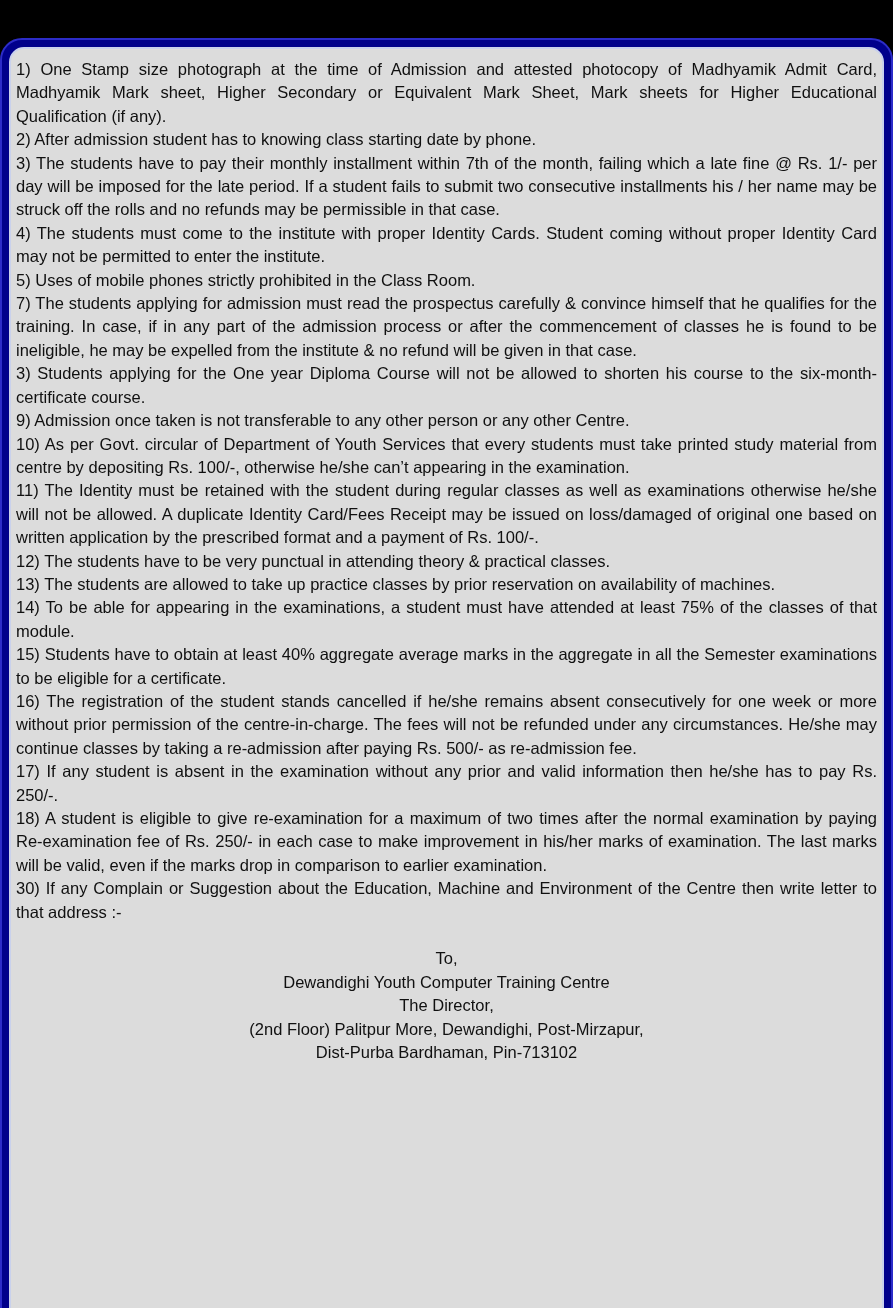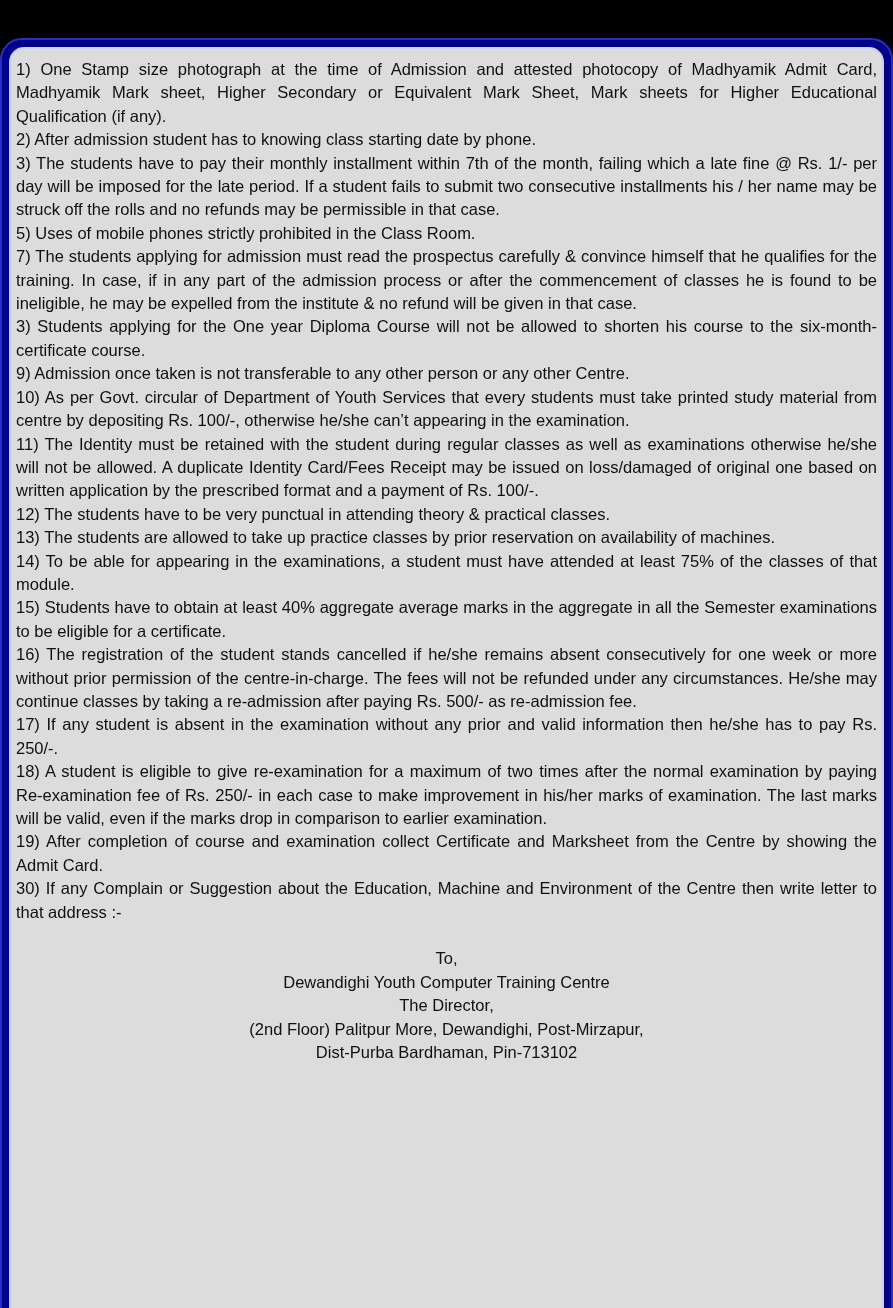--- a/index.html
+++ b/index.html
@@ -59,34 +59,34 @@
 </head>
 <body>
 
 <div class="notice-panel">
   <div class="notice-inner">
     <div class="notice-content">
       <div class="rules-list">
           <p>1) One Stamp size photograph at the time of Admission and attested photocopy of Madhyamik Admit Card, Madhyamik Mark sheet, Higher Secondary or Equivalent Mark Sheet, Mark sheets for Higher Educational Qualification (if any).</p>
           <p>2) After admission student has to knowing class starting date by phone.</p>
           <p>3) The students have to pay their monthly installment within 7th of the month, failing which a late fine @ Rs. 1/- per day will be imposed for the late period. If a student fails to submit two consecutive installments his / her name may be struck off the rolls and no refunds may be permissible in that case.</p>
+          <p>4) The students must come to the institute with proper Identity Cards. Student coming without proper Identity Card may not be permitted to enter the institute.</p>
           <p>5) Uses of mobile phones strictly prohibited in the Class Room.</p>
           <p>7) The students applying for admission must read the prospectus carefully &amp; convince himself that he qualifies for the training. In case, if in any part of the admission process or after the commencement of classes he is found to be ineligible, he may be expelled from the institute &amp; no refund will be given in that case.</p>
           <p>3) Students applying for the One year Diploma Course will not be allowed to shorten his course to the six-month-certificate course.</p>
           <p>9) Admission once taken is not transferable to any other person or any other Centre.</p>
           <p>10) As per Govt. circular of Department of Youth Services that every students must take printed study material from centre by depositing Rs. 100/-, otherwise he/she can’t appearing in the examination.</p>
           <p>11) The Identity must be retained with the student during regular classes as well as examinations otherwise he/she will not be allowed. A duplicate Identity Card/Fees Receipt may be issued on loss/damaged of original one based on written application by the prescribed format and a payment of Rs. 100/-.</p>
           <p>12) The students have to be very punctual in attending theory &amp; practical classes.</p>
           <p>13) The students are allowed to take up practice classes by prior reservation on availability of machines.</p>
           <p>14) To be able for appearing in the examinations, a student must have attended at least 75% of the classes of that module.</p>
           <p>15) Students have to obtain at least 40% aggregate average marks in the aggregate in all the Semester examinations to be eligible for a certificate.</p>
           <p>16) The registration of the student stands cancelled if he/she remains absent consecutively for one week or more without prior permission of the centre-in-charge. The fees will not be refunded under any circumstances. He/she may continue classes by taking a re-admission after paying Rs. 500/- as re-admission fee.</p>
           <p>17) If any student is absent in the examination without any prior and valid information then he/she has to pay Rs. 250/-.</p>
           <p>18) A student is eligible to give re-examination for a maximum of two times after the normal examination by paying Re-examination fee of Rs. 250/- in each case to make improvement in his/her marks of examination. The last marks will be valid, even if the marks drop in comparison to earlier examination.</p>
-          <p>19) After completion of course and examination collect Certificate and Marksheet from the Centre by showing the Admit Card.</p>
           <p>30) If any Complain or Suggestion about the Education, Machine and Environment of the Centre then write letter to that address :-</p>
         </div>
       <div class="blank-line"></div>
       <div class="address-block">
         <div>To,</div>
         <div>Dewandighi Youth Computer Training Centre</div>
         <div>The Director,</div>
         <div>(2nd Floor) Palitpur More, Dewandighi, Post-Mirzapur,</div>
         <div>Dist-Purba Bardhaman, Pin-713102</div>
       </div>

